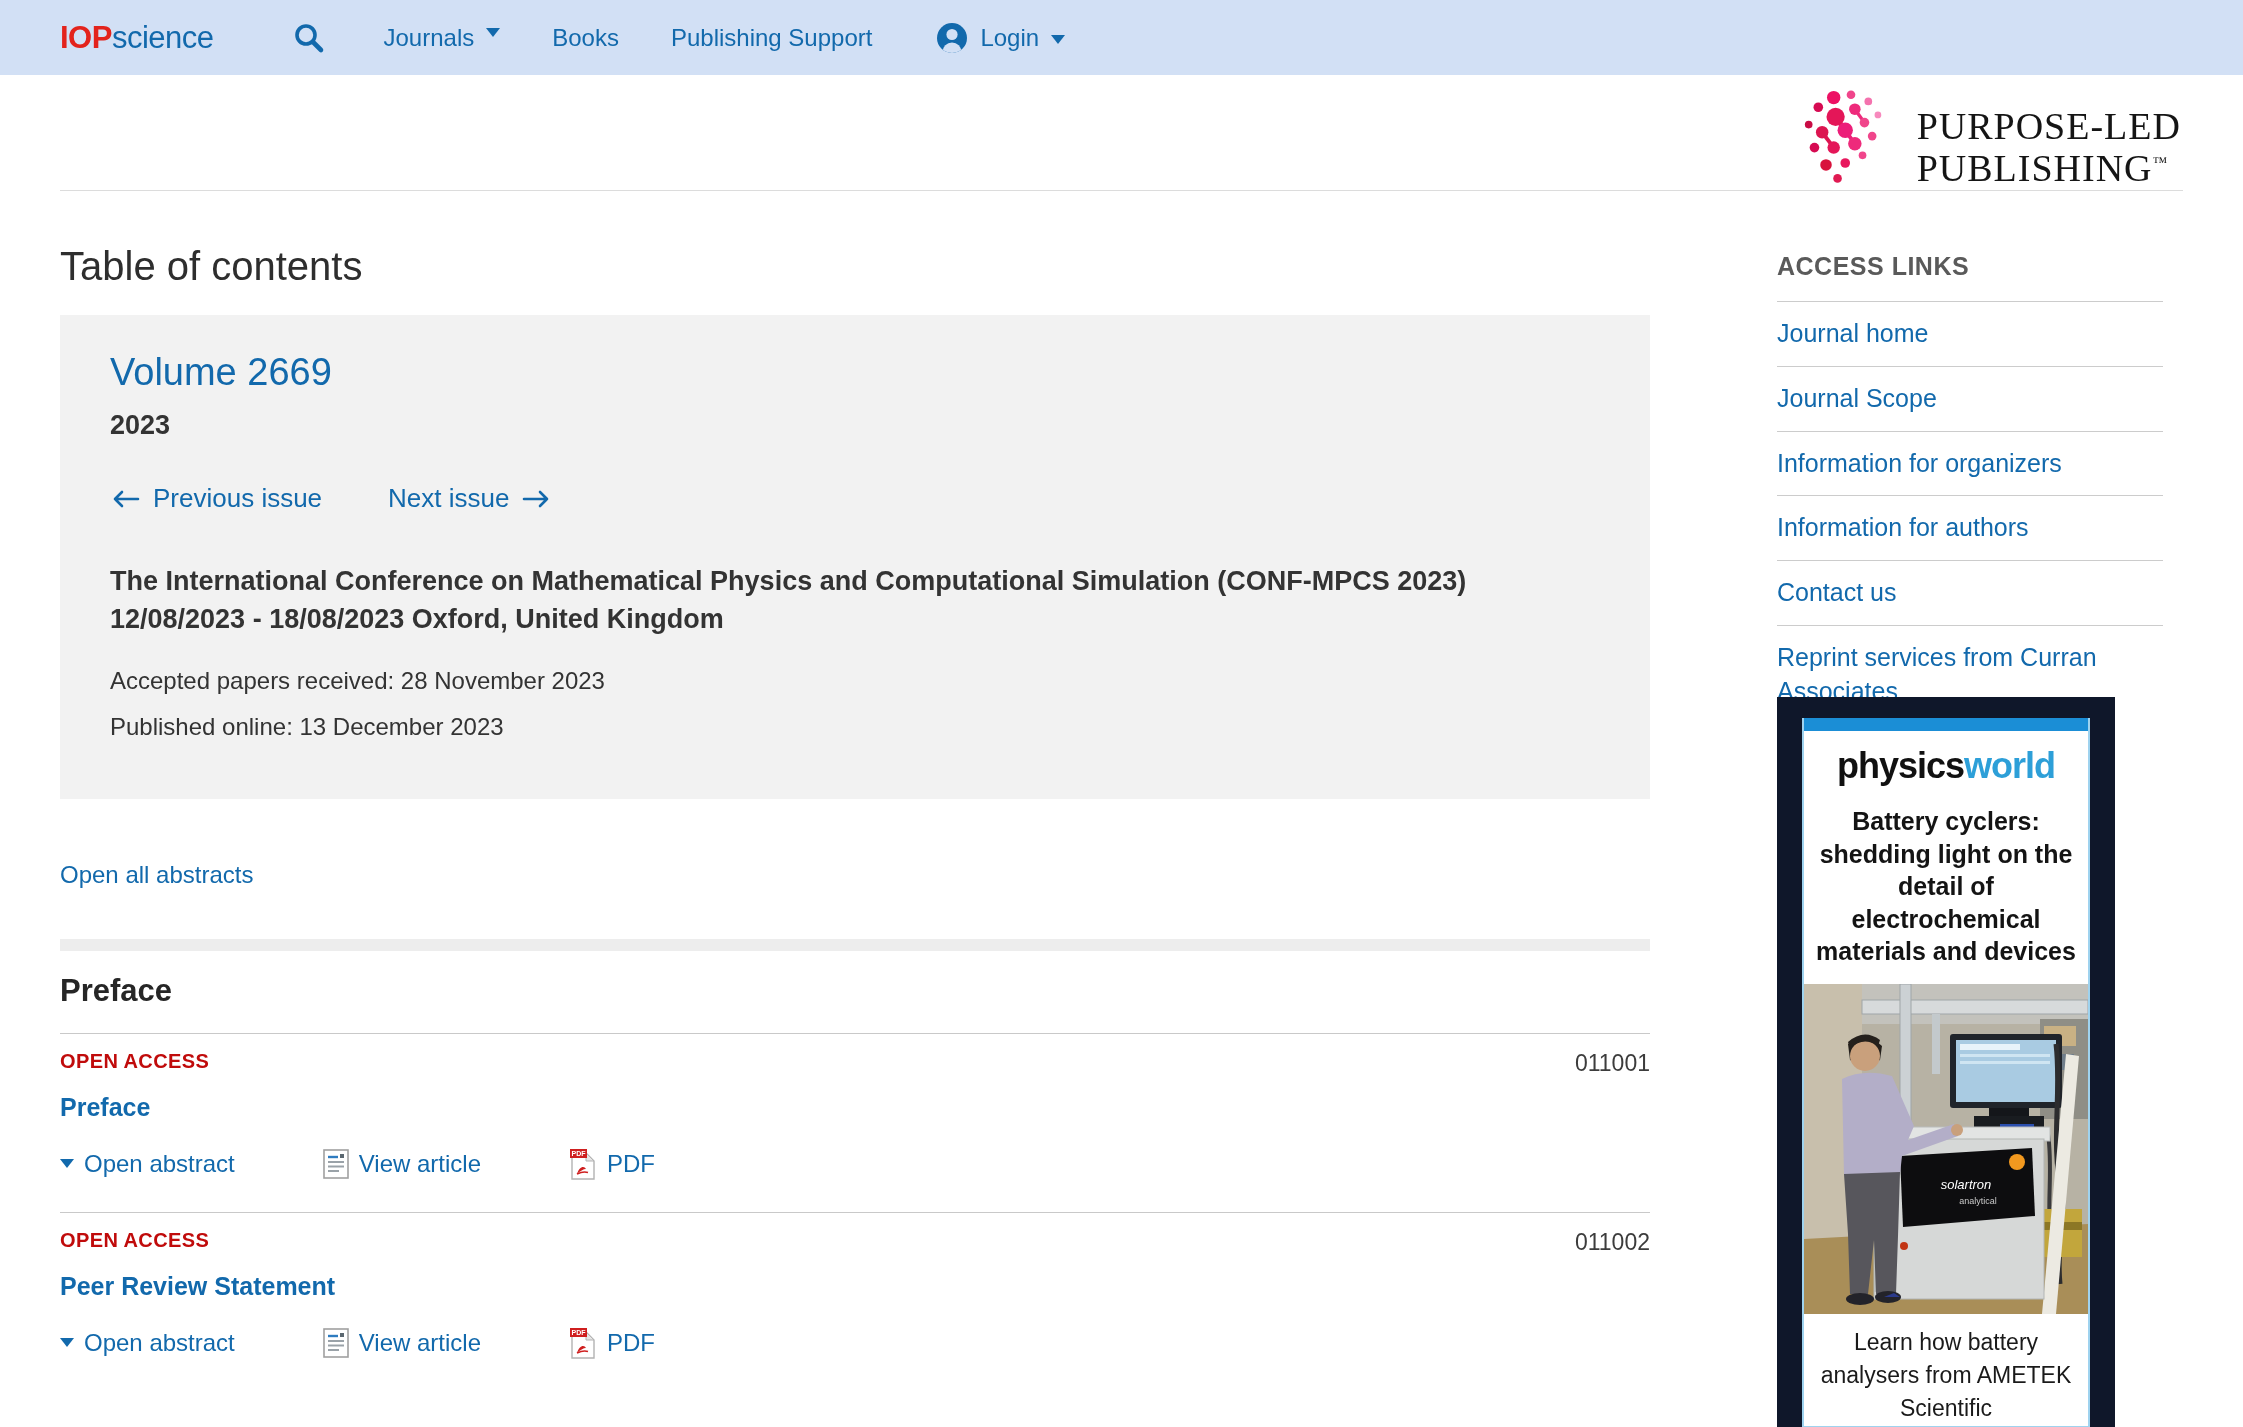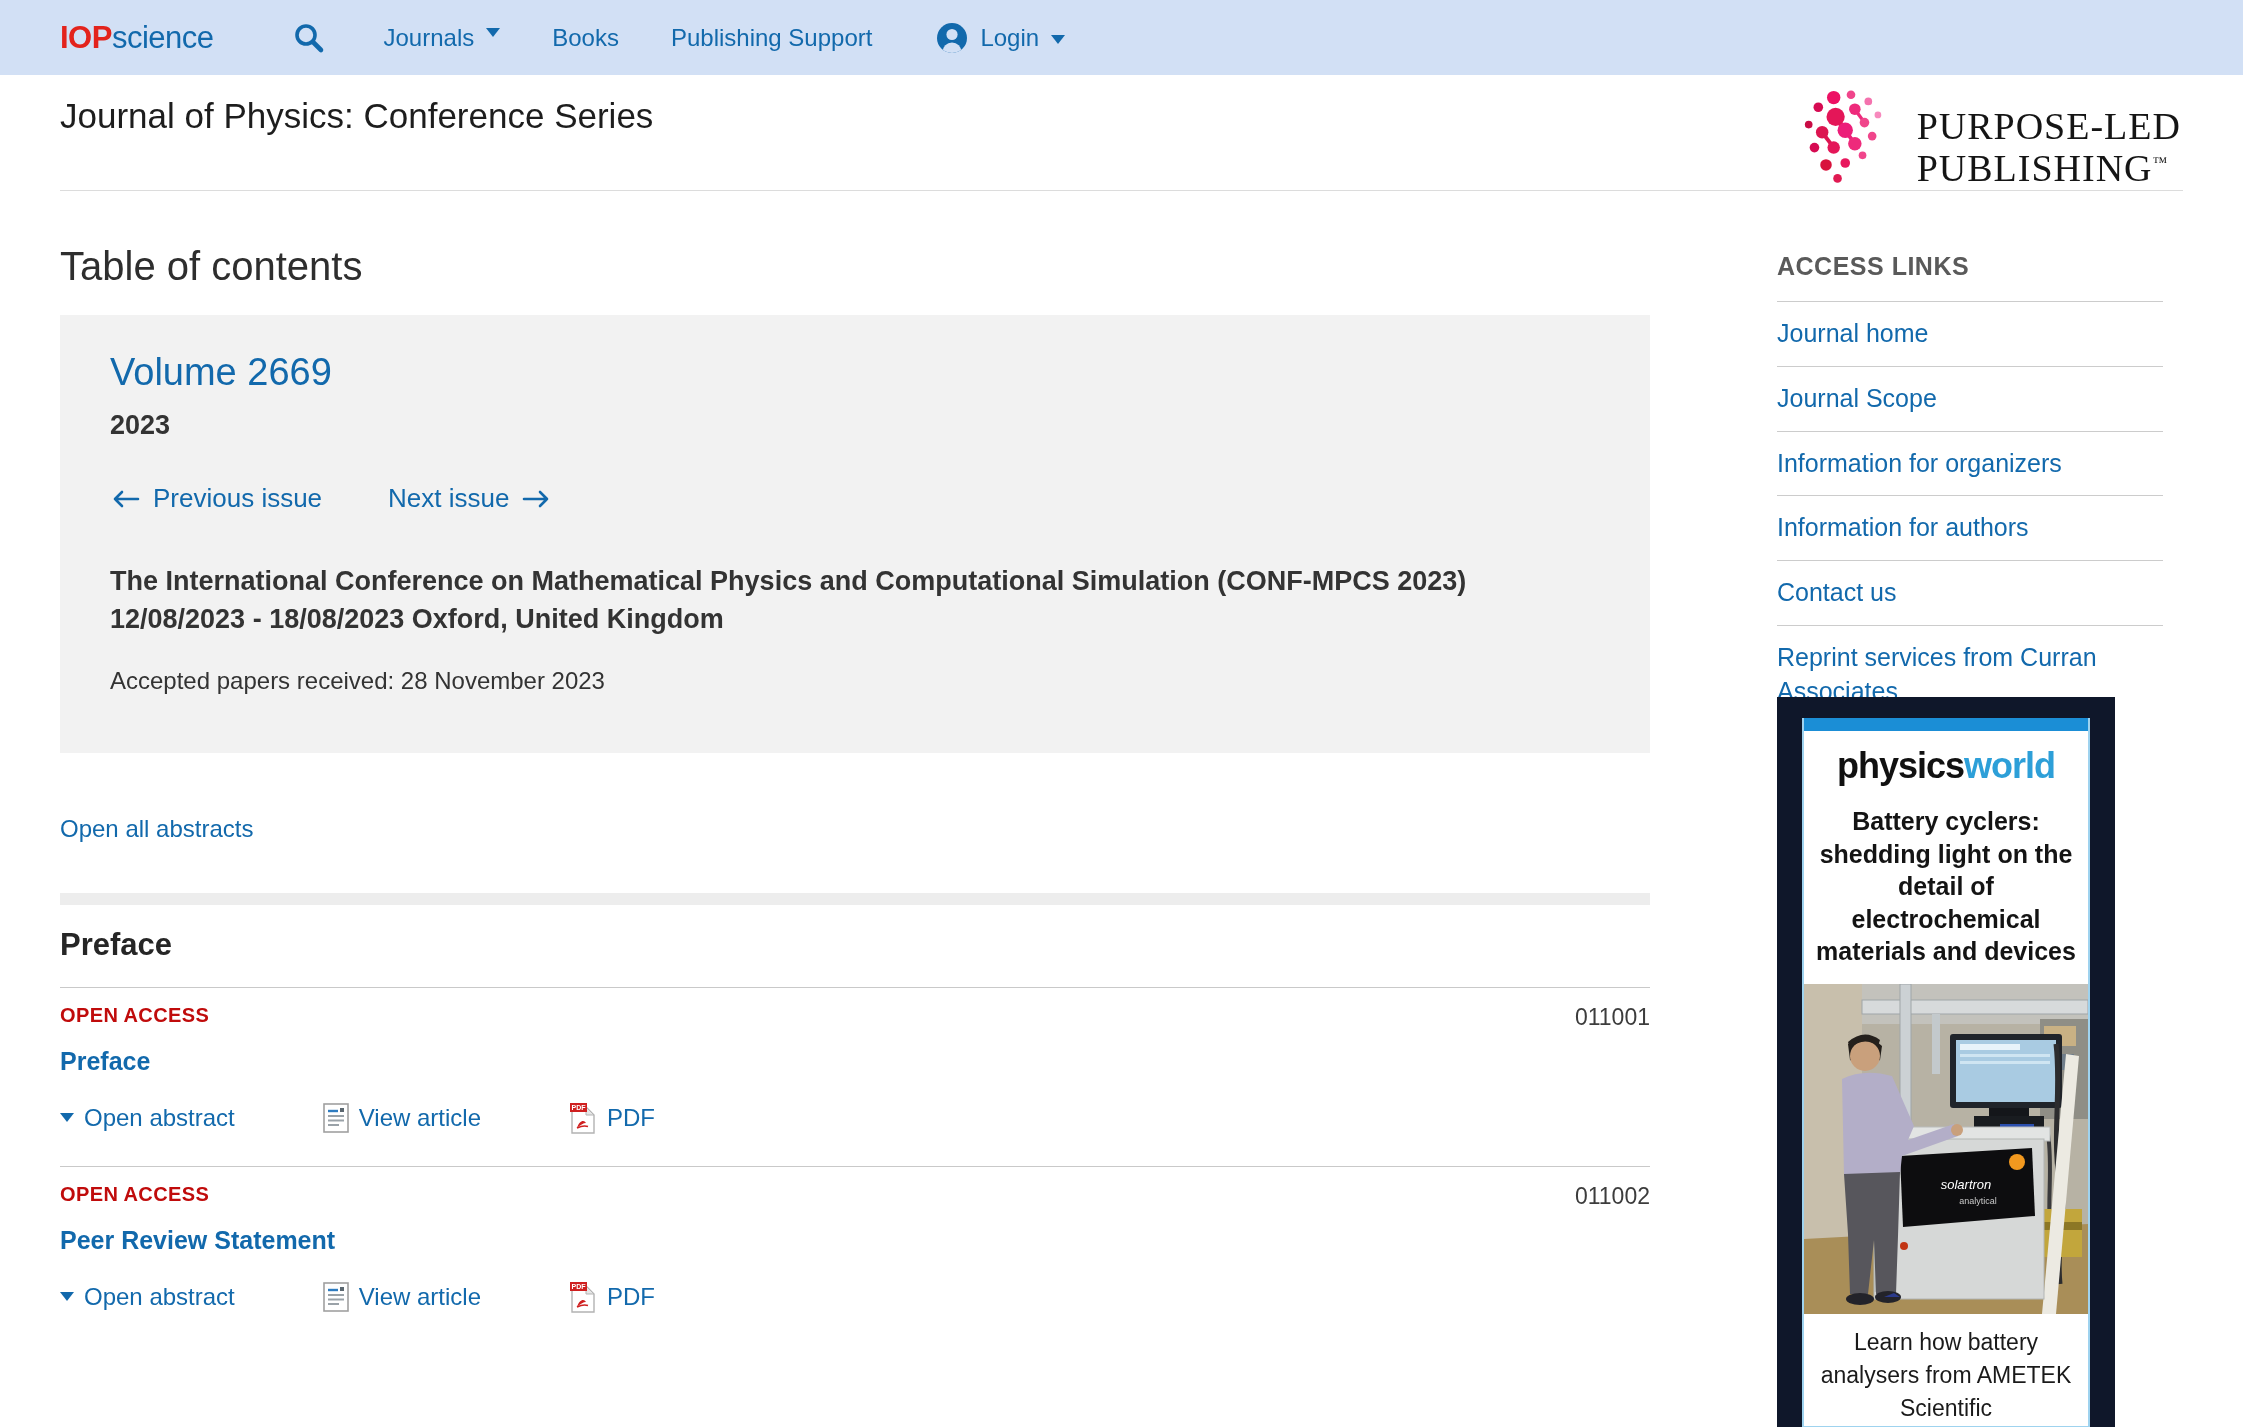--- a/index.html
+++ b/index.html
@@ -111,21 +111,20 @@
         <g clip-path="url(#lc)">
           <circle cx="16" cy="12.5" r="5.6" fill="#d2e0f5"></circle>
           <circle cx="16" cy="30" r="9.5" fill="#d2e0f5"></circle>
         </g>
       </svg>
       <span>Login</span>
       <span class="caret"></span>
     </a>
   </div>
 
-  <div class="journal-title">Journal of Physics: Conference Series</div>
 
   <div class="plp">
     <svg width="100" height="104" viewBox="0 0 104 104">
       <path d="M36 30 L46 44" stroke="#e41658" stroke-width="5"></path>
       <path d="M22 46 L34 62" stroke="#dc1550" stroke-width="4"></path>
       <path d="M46 44 L56 58" stroke="#ec1e79" stroke-width="4"></path>
       <path d="M56 22 L66 36" stroke="#ee2a7b" stroke-width="3.5"></path>
       <circle cx="34" cy="10" r="7" fill="#ed1164"></circle>
       <circle cx="52" cy="7" r="4.5" fill="#f0458b"></circle>
       <circle cx="18" cy="20" r="5" fill="#d60b52"></circle>
@@ -169,20 +168,21 @@
         </a>
         <a>
           <span>Next issue</span>
           <svg width="30" height="20" viewBox="0 0 30 20">
             <path d="M2 10 H25 M18 3 L25 10 L18 17" fill="none" stroke="#1269ac" stroke-width="2.6" stroke-linecap="round" stroke-linejoin="round"></path>
           </svg>
         </a>
       </div>
       <div class="conf-title">The International Conference on Mathematical Physics and Computational Simulation (CONF-MPCS 2023) 12/08/2023 - 18/08/2023 Oxford, United Kingdom</div>
       <div class="meta-line">Accepted papers received: 28 November 2023</div>
+      <div class="meta-line">Published online: 13 December 2023</div>
     </div>
 
     <a class="open-all">Open all abstracts</a>
 
     <div class="thick-bar"></div>
     <div class="section-heading">Preface</div>
 
     
     <div class="article">
       <div class="article-row1">

